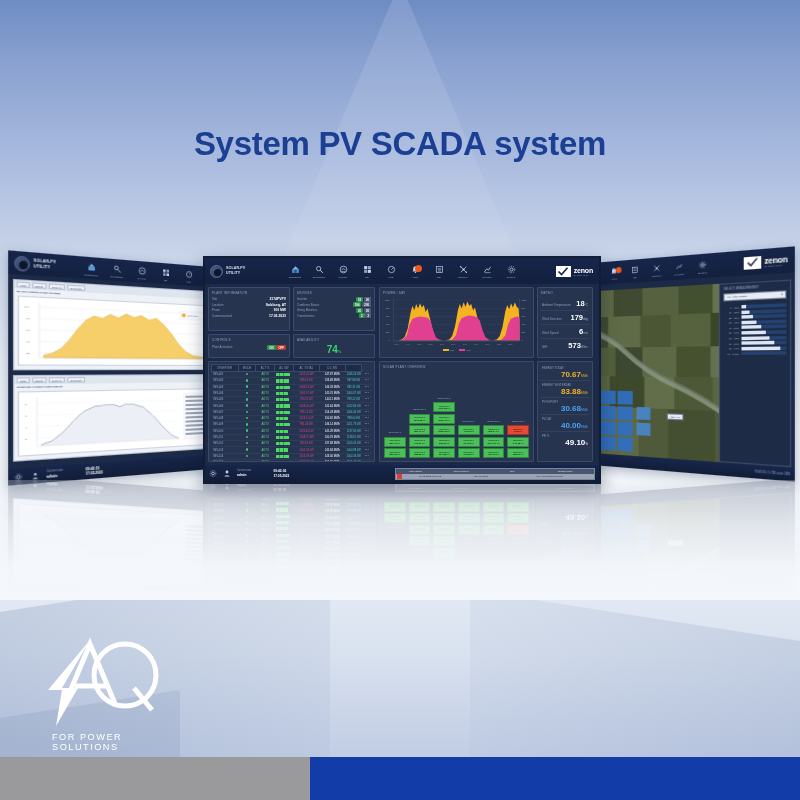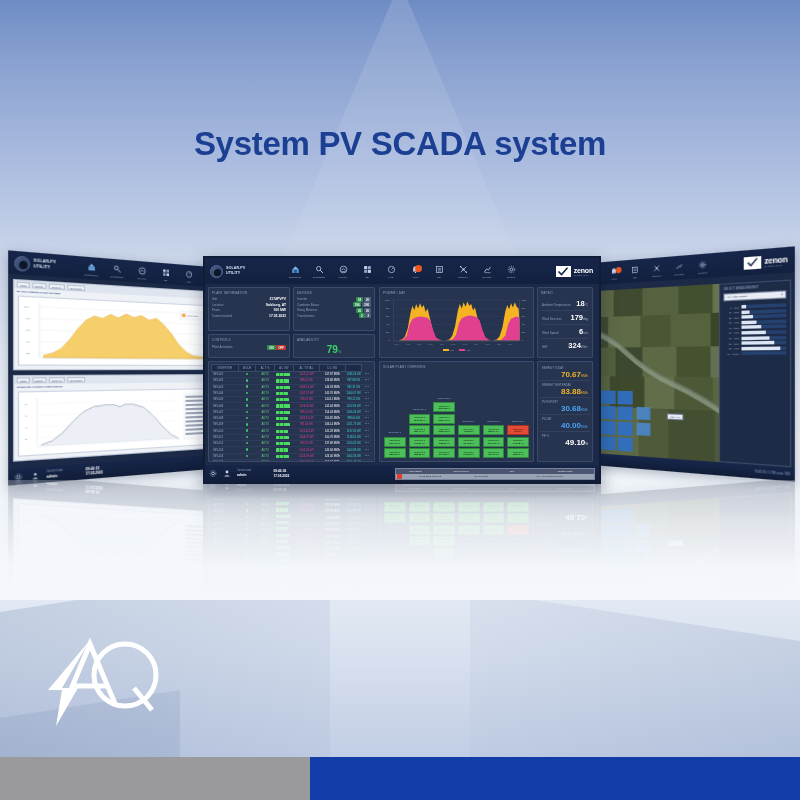--- a/index.html
+++ b/index.html
@@ -837,21 +837,21 @@
               <span>
                 <span class="pill green">ON</span>
                 <span class="pill red">OFF</span>
               </span>
             </div>
           </div>
 
           <div class="card" style="left:88px;top:50px;width:82px;height:24px;">
             <div class="card-title">AVAILABILITY</div>
             <div class="bigval">
-              <span>79</span><span class="u">%</span>
+              <span>74</span><span class="u">%</span>
             </div>
           </div>
 
           <div class="card" style="left:174px;top:3px;width:155px;height:71px;">
             <div class="card-title">POWER / DAY</div>
             <div class="chart-wrap">
               <svg width="100%" height="100%" viewBox="0 0 310 120" preserveAspectRatio="none">
                 <g stroke="#3a4a6c" stroke-width="0.6">
                   <line x1="22" y1="8" x2="288" y2="8"></line>
                   <line x1="22" y1="26" x2="288" y2="26"></line>
@@ -926,21 +926,21 @@
             <div class="meteo-row">
               <span class="meteo-k">Wind Direction</span>
               <span><span class="meteo-v">179</span><span class="meteo-u">deg</span></span>
             </div>
             <div class="meteo-row">
               <span class="meteo-k">Wind Speed</span>
               <span><span class="meteo-v">6</span><span class="meteo-u">m/s</span></span>
             </div>
             <div class="meteo-row">
               <span class="meteo-k">GHI</span>
-              <span><span class="meteo-v">324</span><span class="meteo-u">W/m²</span></span>
+              <span><span class="meteo-v">573</span><span class="meteo-u">W/m²</span></span>
             </div>
           </div>
 
           <div class="card" style="left:3px;top:77px;width:167px;bottom:3px;padding:2px;overflow:hidden;">
             <table class="itbl">
               <thead>
                 <tr>
                   <th>INVERTER</th>
                   <th>MODE</th>
                   <th>ACT %</th>
@@ -1775,16 +1775,17 @@
 <div id="aqlogo">
   <svg width="170" height="122" viewBox="0 0 170 122">
     <g fill="none" stroke="#ffffff" stroke-width="5">
       <path d="M42 78 L68 16 L94 78"></path>
       <line x1="53" y1="58" x2="84" y2="58"></line>
       <circle cx="103" cy="47" r="31"></circle>
       <line x1="112" y1="60" x2="130" y2="82"></line>
     </g>
     <path d="M68 12 L40 60 L56 60 L34 98 L40 62 L26 62 Z" fill="#ffffff"></path>
   </svg>
+  <div id="aq-sub">FOR POWER SOLUTIONS</div>
 </div>
 
 <div id="bar-grey"></div>
 <div id="bar-blue"></div>
 
 </body></html>

